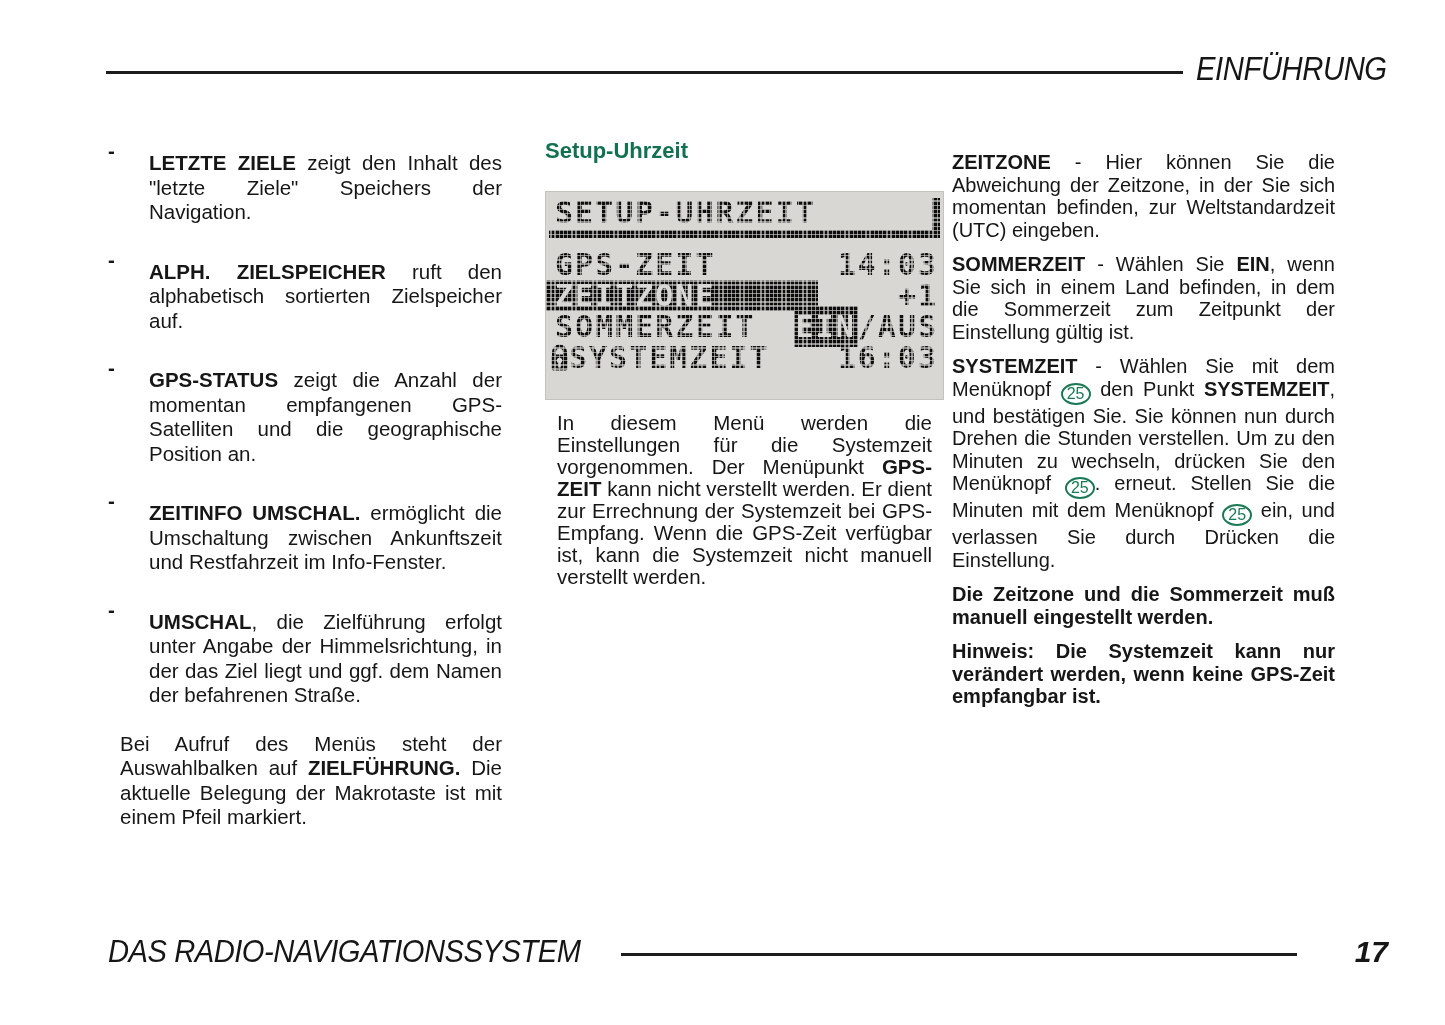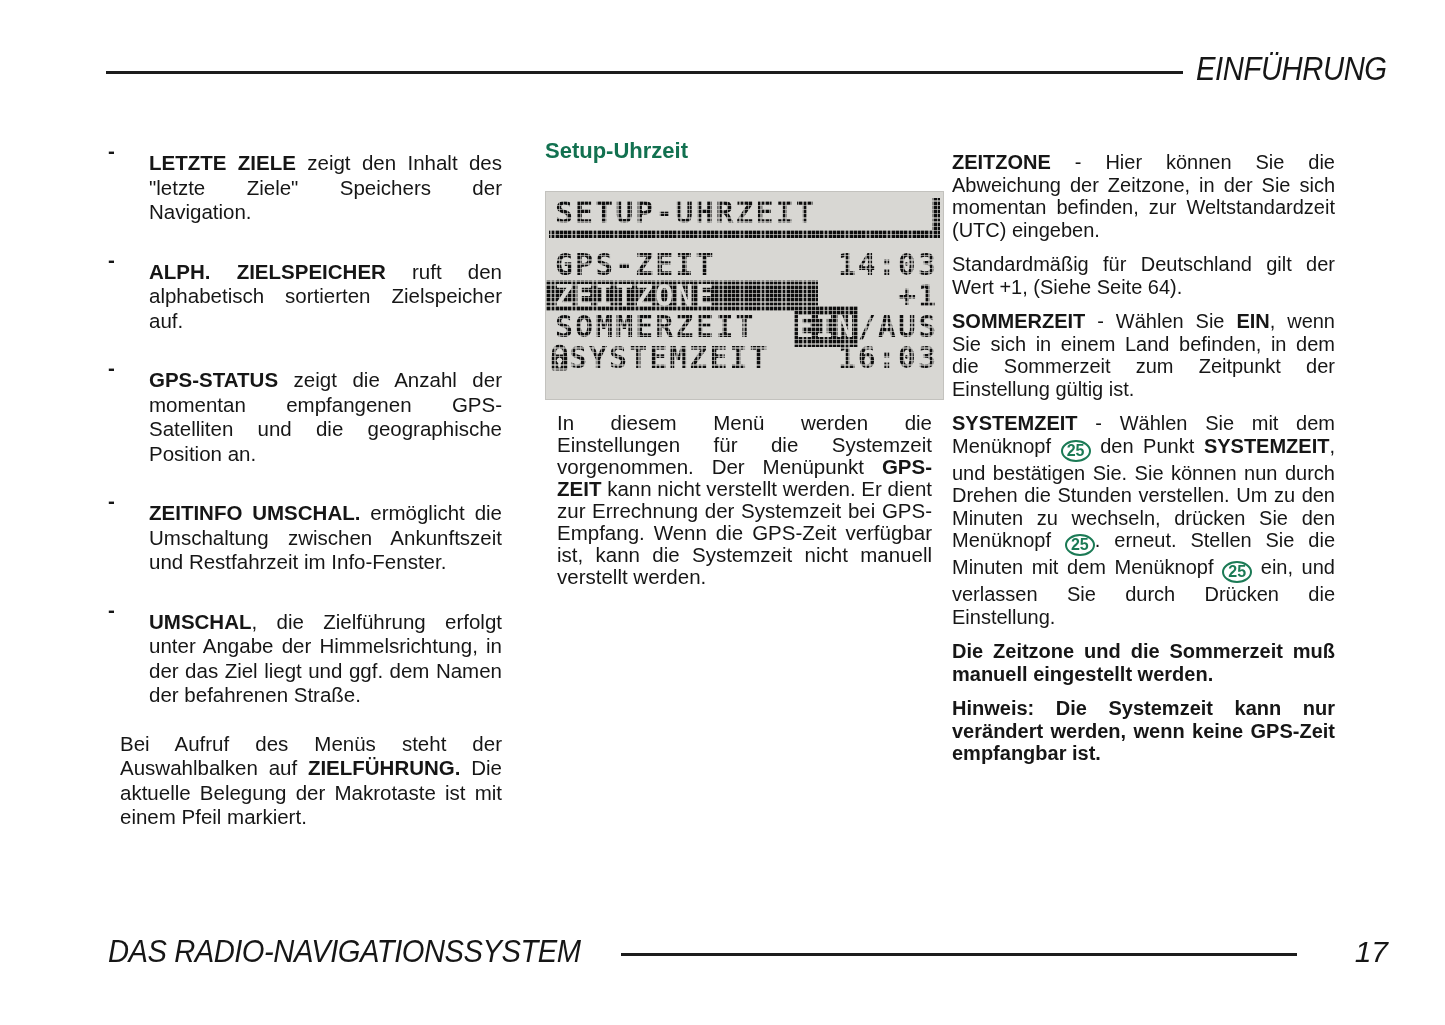--- a/index.html
+++ b/index.html
@@ -63,32 +63,32 @@
   .lock-svg { width:17px; height:27px; margin-right:1px; flex:0 0 auto; }
 
   .mid-para { margin-top:19px; }
 
   
   .col-right p { margin-bottom:9px; }
   .col-right p:last-child { margin-bottom:0; }
   .badge {
     display:inline-block; box-sizing:border-box; min-width:30px; height:22px; line-height:17px;
     border:2px solid #1b7a55; border-radius:50%;
-    color:#1b7a55; font-size:16px; font-weight:bold; text-align:center;
+    color:#1b7a55; font-size:16px; font-weight:normal; text-align:center;
     vertical-align:-3px; letter-spacing:0; padding:0 2px;
   }
 
   
   .footer {
     position:absolute; left:108px; top:934px; width:1280px;
     display:flex; align-items:center; font-style:italic;
   }
   .footer-title { font-size:31px; letter-spacing:-0.5px; white-space:nowrap; transform:scaleX(.94); transform-origin:0 50%; }
   .footer-rule { flex:1; height:3px; background:#1c1c1c; margin:4px 58px 0 10px; }
-  .page-num { font-size:30px; }
+  .page-num { font-size:30px;font-weight:bold; }
 </style>
 </head>
 <body>
 
 <div class="page">
 
   <div class="header-rule"></div>
   <div class="section-title">EINFÜHRUNG</div>
 
   <section class="col col-left">
@@ -153,21 +153,20 @@
         </div>
 
       </div>
     </figure>
 
     <p class="mid-para"><span>In diesem Menü werden die Einstellungen für die Systemzeit vorgenommen. Der Menüpunkt </span><b>GPS-ZEIT</b><span> kann nicht verstellt werden. Er dient zur Errechnung der Systemzeit bei GPS-Empfang. Wenn die GPS-Zeit verfügbar ist, kann die Systemzeit nicht manuell verstellt werden.</span></p>
   </section>
 
   <section class="col col-right">
     <p><b>ZEITZONE</b><span> - Hier können Sie die Abweichung der Zeitzone, in der Sie sich momentan befinden, zur Weltstandardzeit (UTC) eingeben.</span></p>
-    <p><span>Standardmäßig für Deutschland gilt der Wert +1, (Siehe Seite 64).</span></p>
     <p><b>SOMMERZEIT</b><span> - Wählen Sie </span><b>EIN</b><span>, wenn Sie sich in einem Land befinden, in dem die Sommerzeit zum Zeitpunkt der Einstellung gültig ist.</span></p>
     <p><b>SYSTEMZEIT</b><span> - Wählen Sie mit dem Menüknopf </span><span class="badge">25</span><span> den Punkt </span><b>SYSTEMZEIT</b><span>, und bestätigen Sie. Sie können nun durch Drehen die Stunden verstellen. Um zu den Minuten zu wechseln, drücken Sie den Menüknopf </span><span class="badge">25</span><span>. erneut. Stellen Sie die Minuten mit dem Menüknopf </span><span class="badge">25</span><span> ein, und verlassen Sie durch Drücken die Einstellung.</span></p>
     <p><b>Die Zeitzone und die Sommerzeit muß manuell eingestellt werden.</b></p>
     <p><b>Hinweis: Die Systemzeit kann nur verändert werden, wenn keine GPS-Zeit empfangbar ist.</b></p>
   </section>
 
   <div class="footer">
     <span class="footer-title">DAS RADIO-NAVIGATIONSSYSTEM</span>
     <span class="footer-rule"></span>
     <span class="page-num">17</span>

